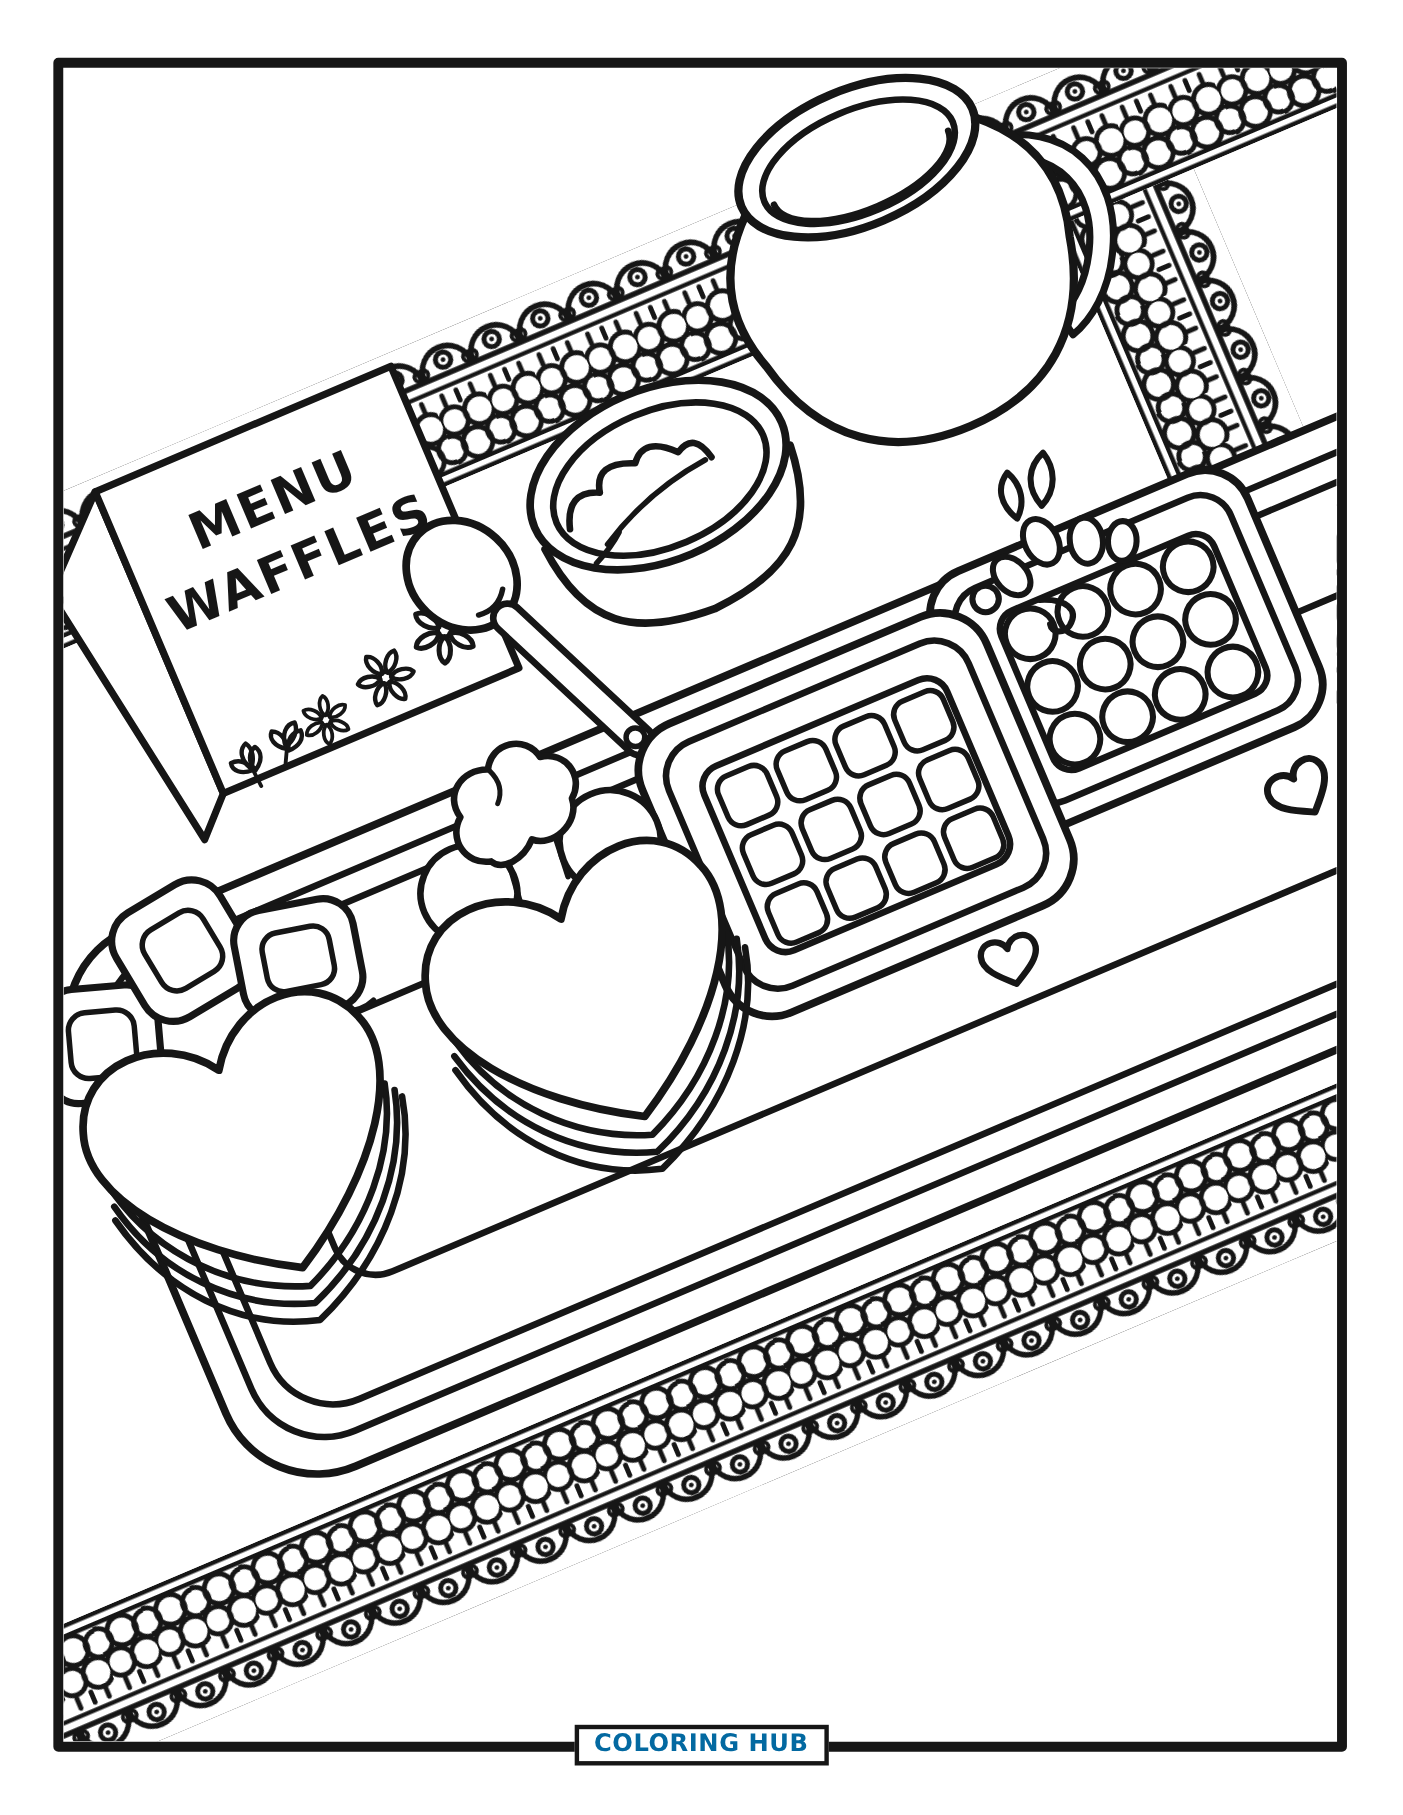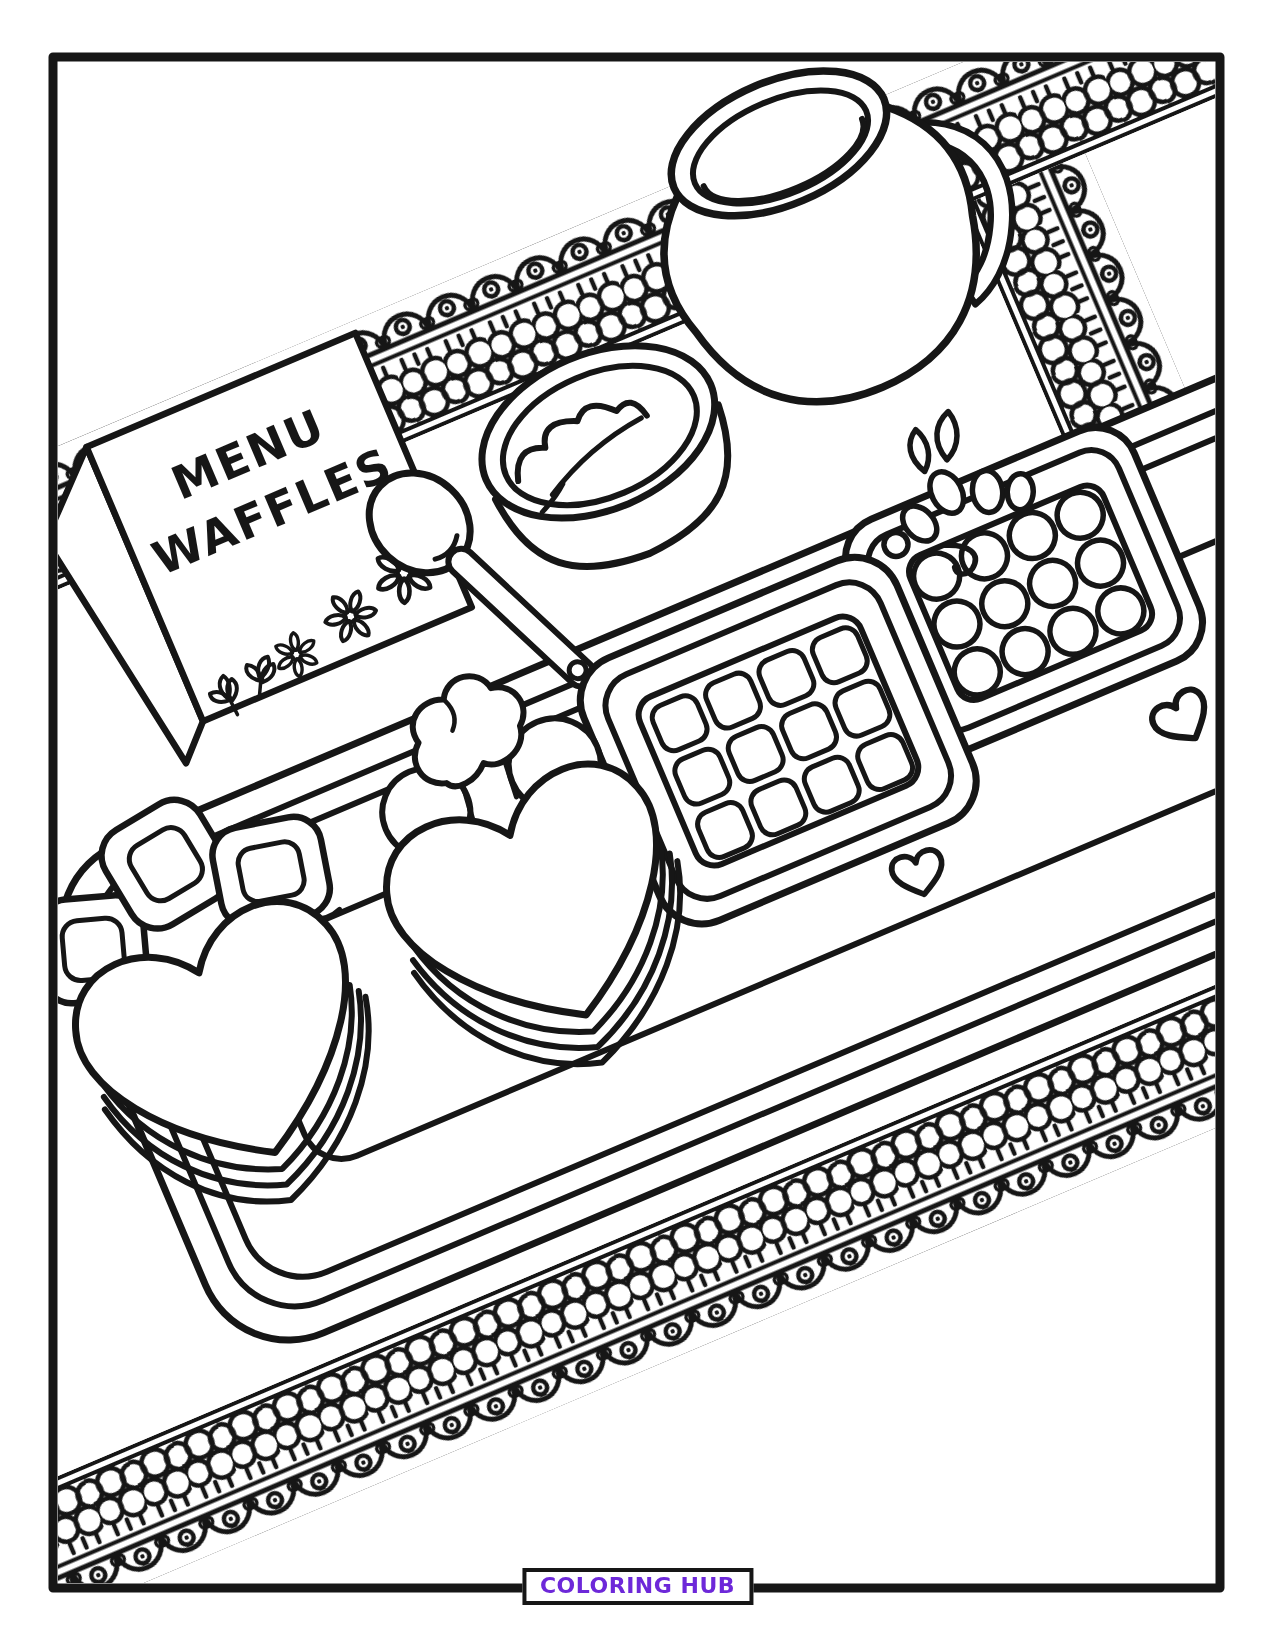--- a/index.html
+++ b/index.html
@@ -1,21 +1,21 @@
 <!DOCTYPE html>
 <html><head>
 <meta charset="utf-8">
 <style>
   html,body{margin:0;padding:0;background:#ffffff;}
   .page{position:relative;width:1275px;height:1650px;background:#ffffff;overflow:hidden;
         font-family:"DejaVu Sans","Liberation Sans",sans-serif;}
   .page svg{position:absolute;left:0;top:0;}
   .footer-badge{position:absolute;left:50%;top:1568px;transform:translateX(-50%);
         background:#ffffff;border:4px solid #161616;padding:1px 14px 3px 14px;
-        font-weight:700;font-size:22px;letter-spacing:.5px;color:#6d28d9;white-space:nowrap;}
+        font-weight:700;font-size:22px;letter-spacing:.5px;color:#0369a1;white-space:nowrap;}
   svg text{font-family:"DejaVu Sans","Liberation Sans",sans-serif;font-weight:600;
         font-size:46px;letter-spacing:2px;fill:#161616;}
 </style>
 </head>
 <body>
 
 <div class="page">
 <svg width="1275" height="1650" viewBox="0 0 1275 1650">
   <defs>
     <clipPath id="frameClip">

